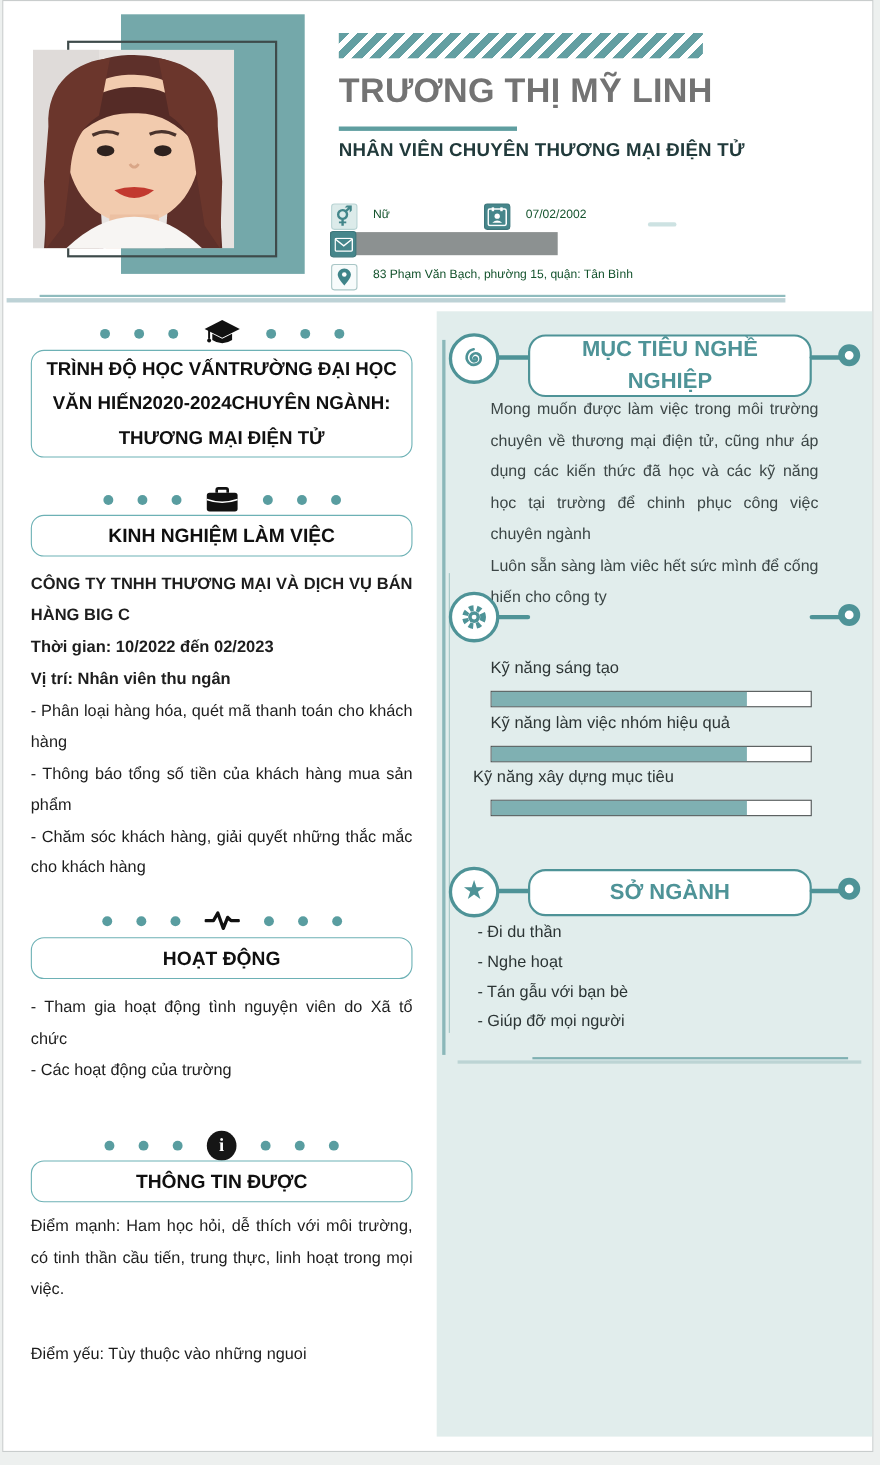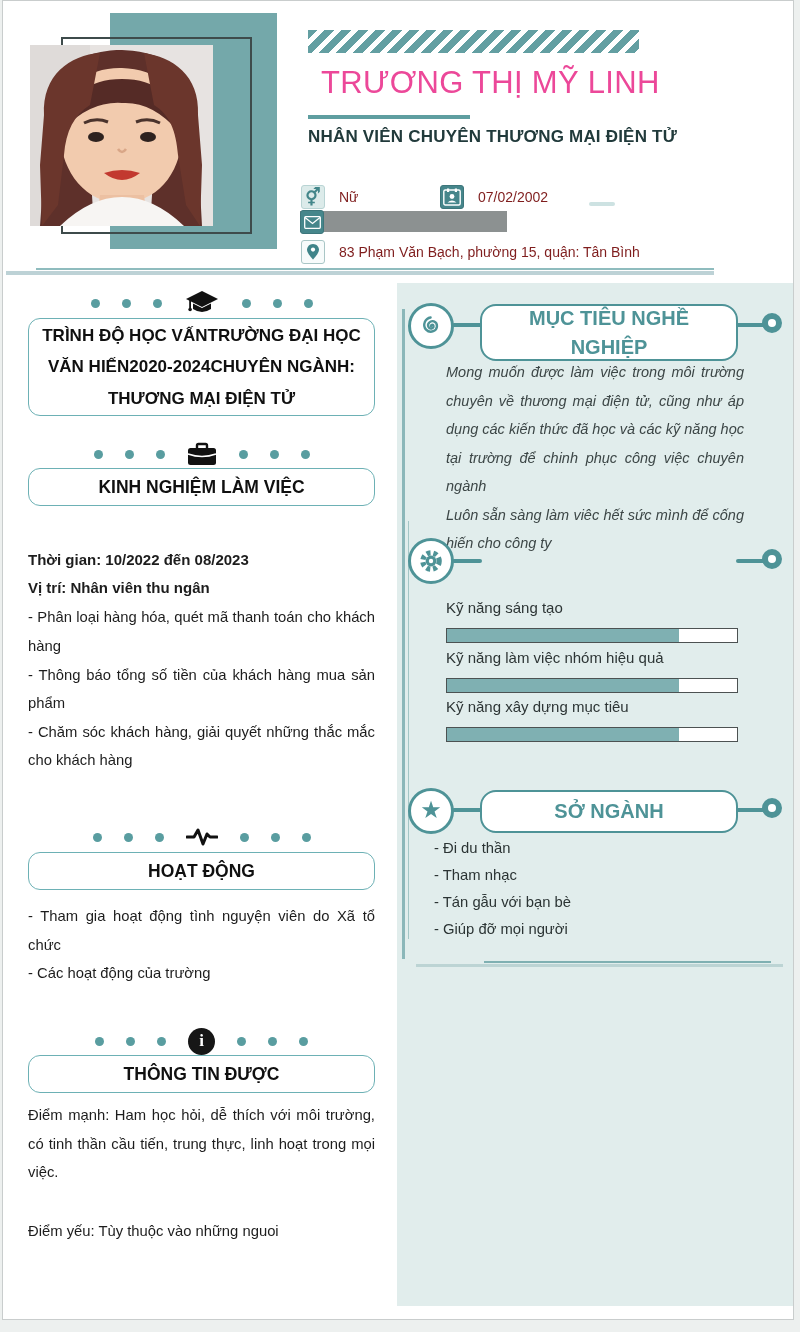--- a/index.html
+++ b/index.html
@@ -6,29 +6,29 @@
   html,body { width:800px; height:1332px; background:#edf0ef; font-family:"Liberation Sans", sans-serif; }
   .page { position:absolute; left:2px; top:0; width:792px; height:1320px; background:#ffffff; border:1px solid #c9cdcd; overflow:hidden; }
   .abs { position:absolute; }
 
   
   .photo-teal { left:107px; top:12px; width:167px; height:236px; background:#74a8aa; }
   .photo-frame { left:58px; top:36px; width:191px; height:197px; border:2px solid #3e4b4b; }
   .photo { left:27px; top:44px; width:183px; height:181px; overflow:hidden; }
   .stripes { left:305px; top:29px; width:331px; height:23px;
              background:repeating-linear-gradient(135deg,#639fa2 0 7px,#ffffff 7px 12px); }
-  .name { left:318px; top:64px; width:480px; font-size:31px; font-weight:400; color:#ec4899; letter-spacing:.3px; }
+  .name { left:305px; top:64px; width:480px; font-size:31px; font-weight:700; color:#737373; letter-spacing:.3px; }
   .name-underline { left:305px; top:114px; width:162px; height:4px; background:#5f9ea0; }
   .subtitle { left:305px; top:126px; width:480px; font-size:17px; font-weight:700; color:#213a3b; letter-spacing:.2px; }
 
   .icon-box { width:24px; height:24px; border-radius:3px; display:flex; align-items:center; justify-content:center; }
   .icon-light { background:#dcebea; border:1px solid #b9d4d4; color:#43868a; font-size:17px; font-weight:700; }
   .icon-teal  { background:#46868b; border:1px solid #3d767b; }
   .icon-white { background:#f7fbfb; border:1.5px solid #a9c6c6; }
-  .info-text { font-size:14px; color:#7f1d1d; }
+  .info-text { font-size:11px; color:#14532d; }
   .email-bar { left:297px; top:210px; width:207px; height:21px; background:#8c9191; }
   .phone-line { left:586px; top:201px; width:26px; height:4px; background:#cde2e2; border-radius:2px; }
 
   .hdr-div1 { left:33px; top:267px; width:678px; height:2px; background:#8fbcbe; }
   .hdr-div2 { left:3px;  top:270px; width:708px; height:4px; background:#bdd2d6; }
 
   
   .sec-deco { width:347px; display:flex; align-items:center; justify-content:center; gap:22px; height:32px; }
   .dot { width:9px; height:9px; border-radius:50%; background:#599da0; flex:0 0 auto; }
   .deco-icon { display:flex; align-items:center; justify-content:center; }
@@ -170,22 +170,22 @@
         <path d="M1,13 Q15,18 29,13" stroke="#fff" stroke-width="1.4" fill="none"></path>
       </svg>
     </span>
     <span class="dot"></span>
       <span class="dot"></span>
       <span class="dot"></span>
   </div>
   <div class="abs pill pill-sm" style="left:25px;top:467px;">KINH NGHIỆM LÀM VIỆC</div>
 
   <div class="abs ltext" style="left:25px;top:516px;">
-    <br>
-    <b>Thời gian: 10/2022 đến 08/2023</b><br>
+    <b>CÔNG TY TNHH THƯƠNG MẠI VÀ DỊCH VỤ BÁN HÀNG BIG C</b><br>
+    <b>Thời gian: 10/2022 đến 02/2023</b><br>
     <b>Vị trí: Nhân viên thu ngân</b>
     <div>- Phân loại hàng hóa, quét mã thanh toán cho khách hàng</div>
     <div>- Thông báo tổng số tiền của khách hàng mua sản phẩm</div>
     <div>- Chăm sóc khách hàng, giải quyết những thắc mắc cho khách hàng</div>
   </div>
 
   <div class="abs sec-deco" style="left:25px;top:820px;">
     <span class="dot"></span>
       <span class="dot"></span>
       <span class="dot"></span>
@@ -220,21 +220,21 @@
   <div class="abs sec-circle" style="left:405px;top:302px;">
     <svg width="28" height="28" viewBox="0 0 28 28">
       <path d="M14,14 c0,-1.6 2.3,-1.7 2.5,0 c0.3,2.7 -3.7,3.5 -5,1 c-1.7,-3.3 2.1,-6.8 5.4,-5.6 c4.2,1.6 4.2,7.9 -0.6,9.8 c-5.6,2.2 -10.8,-3.5 -8.5,-9.1 c1.1,-2.5 2.9,-4.2 5.8,-4.6" fill="none" stroke="#4e9397" stroke-width="2.4" stroke-linecap="round"></path>
     </svg>
   </div>
   <div class="abs conn" style="left:449px;top:322px;width:30px;"></div>
   <div class="abs rpill" style="left:477px;top:303px;width:258px;height:57px;">MỤC TIÊU NGHỀ NGHIỆP</div>
   <div class="abs conn" style="left:733px;top:322px;width:32px;"></div>
   <div class="abs donut" style="left:759px;top:312px;"></div>
 
-  <div class="abs rtext" style="left:443px;top:357px;font-style:italic;">
+  <div class="abs rtext" style="left:443px;top:357px;">
     <p>Mong muốn được làm việc trong môi trường chuyên về thương mại điện tử, cũng như áp dụng các kiến thức đã học và các kỹ năng học tại trường để chinh phục công việc chuyên ngành</p>
     <p>Luôn sẵn sàng làm viêc hết sức mình để cống hiến cho công ty</p>
   </div>
 
   <div class="abs sec-circle" style="left:405px;top:537px;">
     <svg width="28" height="28" viewBox="0 0 28 28">
       <circle cx="14" cy="14" r="8.2" fill="none" stroke="#4e9397" stroke-width="5.2" stroke-dasharray="3.9 2.9"></circle>
       <circle cx="14" cy="14" r="5.4" fill="#4e9397"></circle>
       <circle cx="14" cy="14" r="2.2" fill="#fff"></circle>
     </svg>
@@ -244,36 +244,36 @@
   <div class="abs donut" style="left:759px;top:548px;"></div>
 
   <div class="abs skill-label" style="left:443px;top:598px;">Kỹ năng sáng tạo</div>
   <div class="abs skill-bar" style="left:443px;top:627px;">
       <div class="skill-fill" style="width: 80%;"></div>
     </div>
   <div class="abs skill-label" style="left:443px;top:648px;">Kỹ năng làm việc nhóm hiệu quả</div>
   <div class="abs skill-bar" style="left:443px;top:677px;">
       <div class="skill-fill" style="width: 80%;"></div>
     </div>
-  <div class="abs skill-label" style="left:443px;top:697px;">Kỹ năng xây dựng mục tiêu</div>
+  <div class="abs skill-label" style="left:427px;top:697px;">Kỹ năng xây dựng mục tiêu</div>
   <div class="abs skill-bar" style="left:443px;top:726px;">
       <div class="skill-fill" style="width: 80%;"></div>
     </div>
 
   <div class="abs sec-circle" style="left:405px;top:787px;">
     <span class="star-glyph">★</span>
   </div>
   <div class="abs conn" style="left:449px;top:807px;width:30px;"></div>
   <div class="abs rpill" style="left:477px;top:789px;width:258px;height:43px;">SỞ NGÀNH</div>
   <div class="abs conn" style="left:733px;top:807px;width:32px;"></div>
   <div class="abs donut" style="left:759px;top:797px;"></div>
 
   <div class="abs" style="left:431px;top:834px;">
     <div class="hobby">- Đi du thần</div>
-    <div class="hobby">- Tham nhạc</div>
+    <div class="hobby">- Nghe hoạt</div>
     <div class="hobby">- Tán gẫu với bạn bè</div>
     <div class="hobby">- Giúp đỡ mọi người</div>
   </div>
 
   <div class="abs bot-div1"></div>
   <div class="abs bot-div2"></div>
 
 </div>
 
 </body></html>

